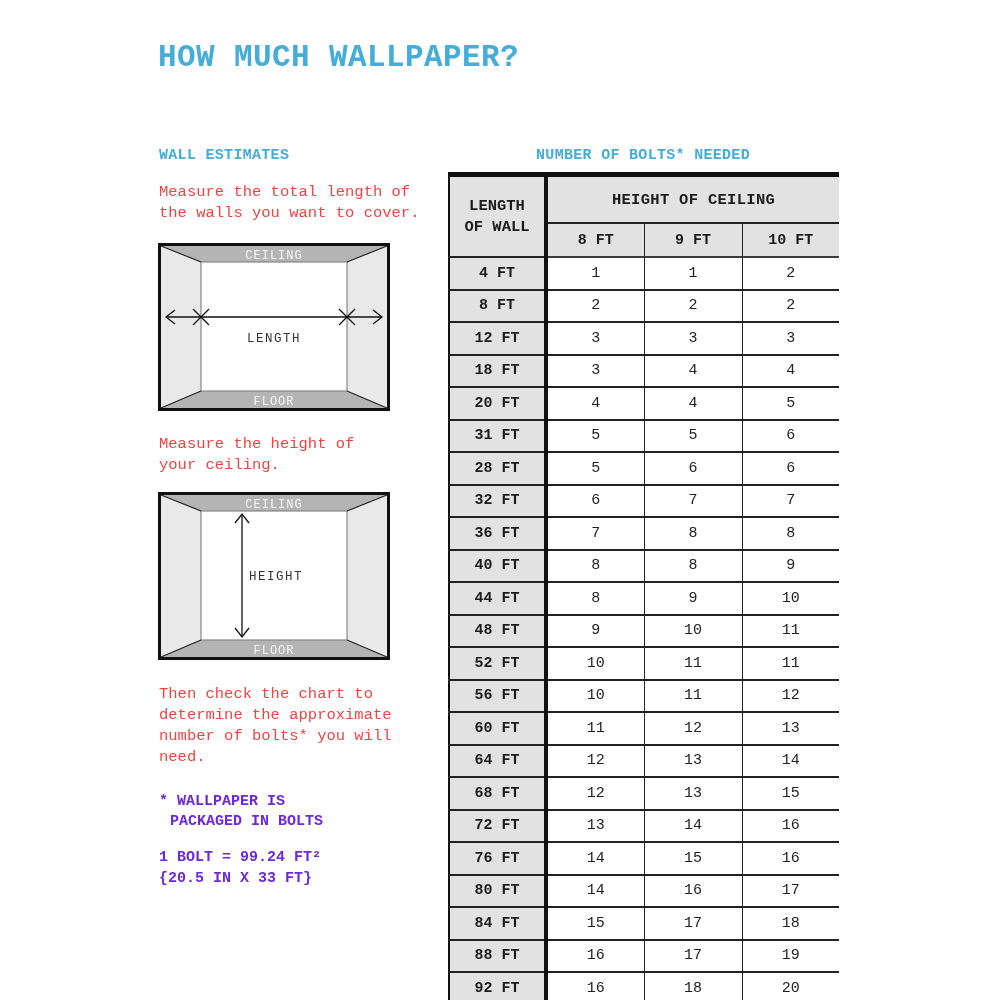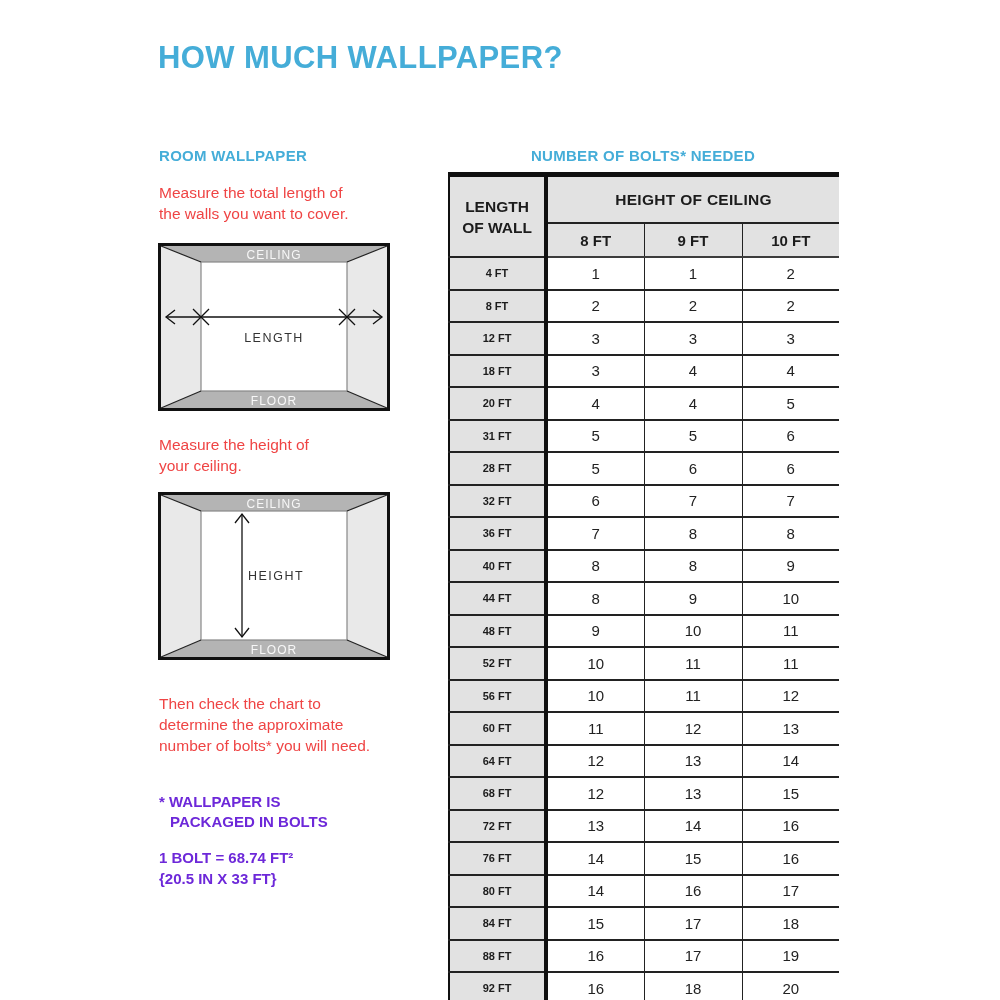--- a/index.html
+++ b/index.html
@@ -3,42 +3,42 @@
 <meta charset="utf-8">
 <style>
   :root{
     --accent:#45ADD8;
     --cellbg:#E2E2E2;
     --ink:#1c1c1c;
   }
   html,body{margin:0;padding:0;background:#fff;}
   .page{
     position:relative;width:920px;height:1000px;background:#ffffff;
-    font-family:Liberation Sans, sans-serif;color:var(--ink);
+    font-family:Liberation Mono, monospace;color:var(--ink);
     overflow:hidden;
   }
   .title{
     position:absolute;left:158px;top:40px;
     font-size:31px;font-weight:bold;color:var(--accent);letter-spacing:.4px;
   }
   .section-heading{
     position:absolute;left:159px;top:147px;
     font-size:15px;font-weight:bold;color:var(--accent);letter-spacing:.3px;
   }
   .table-heading{
     position:absolute;left:448px;top:147px;width:390px;text-align:center;
     font-size:15px;font-weight:bold;color:var(--accent);letter-spacing:.3px;
   }
   .step{
     position:absolute;left:159px;width:280px;
     font-size:15.5px;line-height:21px;color:#ef4444;white-space:pre-line;
   }
   .step1{top:182px;}
   .step2{top:434px;}
-  .step3{top:684px;margin-top:9px;}
+  .step3{top:684px;}
   .note{
     position:absolute;left:159px;font-size:15px;font-weight:bold;line-height:20px;color:#6d28d9;
   }
   .footnote{top:792px;}
   .footnote .line2{padding-left:11px;}
   .boltinfo{top:847px;line-height:21px;}
   .diagram{position:absolute;left:158px;}
   .diagram1{top:243px;}
   .diagram2{top:492px;}
 
@@ -57,36 +57,36 @@
   th.group-h{
     background:var(--cellbg);font-weight:bold;font-size:15.5px;height:45px;
     border-bottom:2px solid #222;letter-spacing:.3px;
   }
   th.sub-h{
     background:var(--cellbg);font-weight:bold;font-size:15px;height:32px;
     border-bottom:2px solid #3c3c3c;
   }
   th.sub-h:not(:last-child){border-right:1px solid #222;}
   td.wall-cell{
-    background:var(--cellbg);font-weight:bold;font-size:11px;height:30.5px;
+    background:var(--cellbg);font-weight:bold;font-size:15px;height:30.5px;
     border-left:2px solid #101010;border-right:4px solid #101010;border-bottom:2px solid #222;
   }
   td.val-cell{
     font-size:15px;color:#222;border-bottom:2px solid #222;background:#fff;
   }
   td.val-cell:not(:last-child){border-right:1px solid #222;}
 </style>
 </head>
 <body>
 
 <div class="page">
 
   <div class="title">HOW MUCH WALLPAPER?</div>
 
-  <div class="section-heading">ROOM WALLPAPER</div>
+  <div class="section-heading">WALL ESTIMATES</div>
 
   <div class="step step1">Measure the total length of
 the walls you want to cover.</div>
 
   <svg class="diagram diagram1" width="232" height="168" viewBox="0 0 232 168">
     <rect x="1.5" y="1.5" width="229" height="165" fill="#ECECEC" stroke="#111" stroke-width="3"></rect>
     <polygon points="3,3 229,3 189,19 43,19" fill="#B4B4B4"></polygon>
     <polygon points="3,165 229,165 189,148 43,148" fill="#B4B4B4"></polygon>
     <polygon points="3,3 43,19 43,148 3,165" fill="#E9E9E9"></polygon>
     <polygon points="229,3 189,19 189,148 229,165" fill="#E9E9E9"></polygon>
@@ -140,21 +140,21 @@
   <div class="step step3">Then check the chart to
 determine the approximate
 number of bolts* you will need.</div>
 
   <div class="note footnote">
     <div class="line1">* WALLPAPER IS</div>
     <div class="line2">PACKAGED IN BOLTS</div>
   </div>
 
   <div class="note boltinfo">
-    <div>1 BOLT = 68.74 FT²</div>
+    <div>1 BOLT = 99.24 FT²</div>
     <div>{20.5 IN X 33 FT}</div>
   </div>
 
   <div class="table-heading">NUMBER OF BOLTS* NEEDED</div>
 
   <table class="bolts">
     <colgroup>
         <col style="width:97px">
         <col style="width:98px">
         <col style="width:98px">

